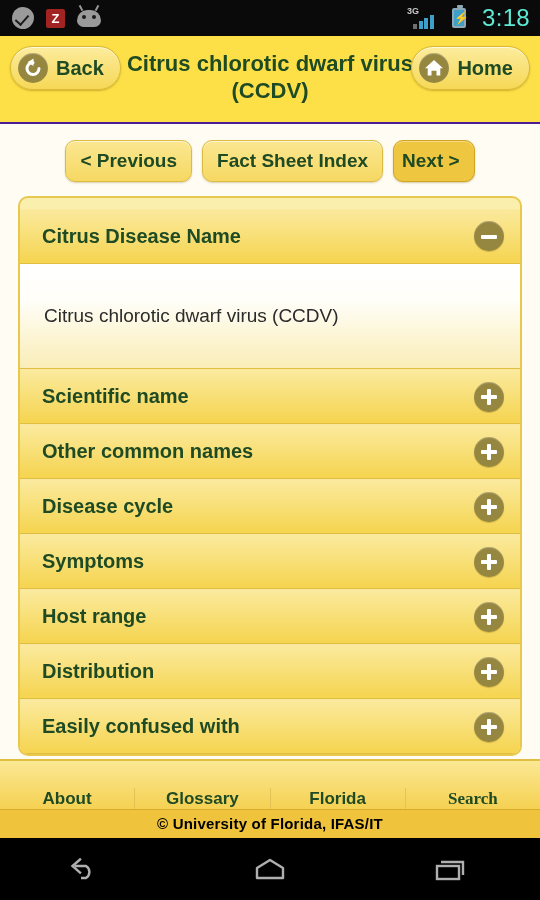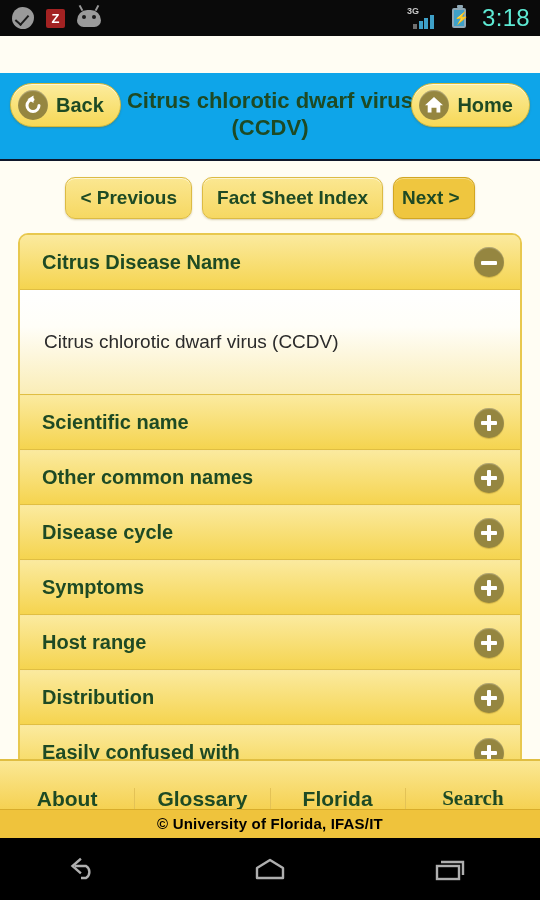--- a/index.html
+++ b/index.html
@@ -129,28 +129,27 @@
 
   .clock {
     color: #5eead4;
     font-size: 24px;
     letter-spacing: 0.3px;
   }
 
   
   .appbar {
     flex: none;
-    background: #0ea5e9;
-    border-bottom: 2px solid #0f172a;
+    background: #fde047;
+    border-bottom: 2px solid #4c1d95;
     padding: 8px 8px 10px;
     position: relative;
     min-height: 88px;
     display: flex;
     align-items: flex-start;
-    margin-top: 37px;
   }
 
   .navbtn {
     position: absolute;
     top: 10px;
     display: inline-flex;
     align-items: center;
     gap: 8px;
     background: linear-gradient(#FCEC9D, #F6D856);
     border: 1px solid #D9B936;
@@ -227,21 +226,21 @@
   }
   .acc-head {
     display: flex;
     align-items: center;
     padding: 0 16px 0 22px;
     height: 55px;
     background: linear-gradient(#FBEA9E, #F5D44F);
     border-bottom: 1px solid #E0BE42;
     border-top: 1px solid rgba(255,255,255,.45);
   }
-  .acc-head:first-child { border-top: none; }
+  .acc-head:first-child { border-top: none; margin-top: 11px; }
   .acc-title {
     color: #1E4A24;
     font-size: 20px;
     font-weight: bold;
     flex: 1 1 auto;
   }
   .toggle {
     width: 30px; height: 30px;
     border-radius: 50%;
     background: #958640;
@@ -284,21 +283,21 @@
     border-top: 2px solid #E0BE42;
     background: linear-gradient(#FBE894, #F5D152);
     height: 50px;
   }
   .tab {
     flex: 1 1 0;
     display: flex;
     align-items: center;
     justify-content: center;
     color: #1E4A24;
-    font-size: 21px;
+    font-size: 17px;
     font-weight: bold;
     border-right: 1px solid #E3C256;
     margin-top: 27px;
   }
   .tab:last-child { border-right: none; font-family: Liberation Serif, serif; }
 
   .copyright {
     flex: none;
     background: #EFC33C;
     border-top: 1px solid #D8AC2B;

